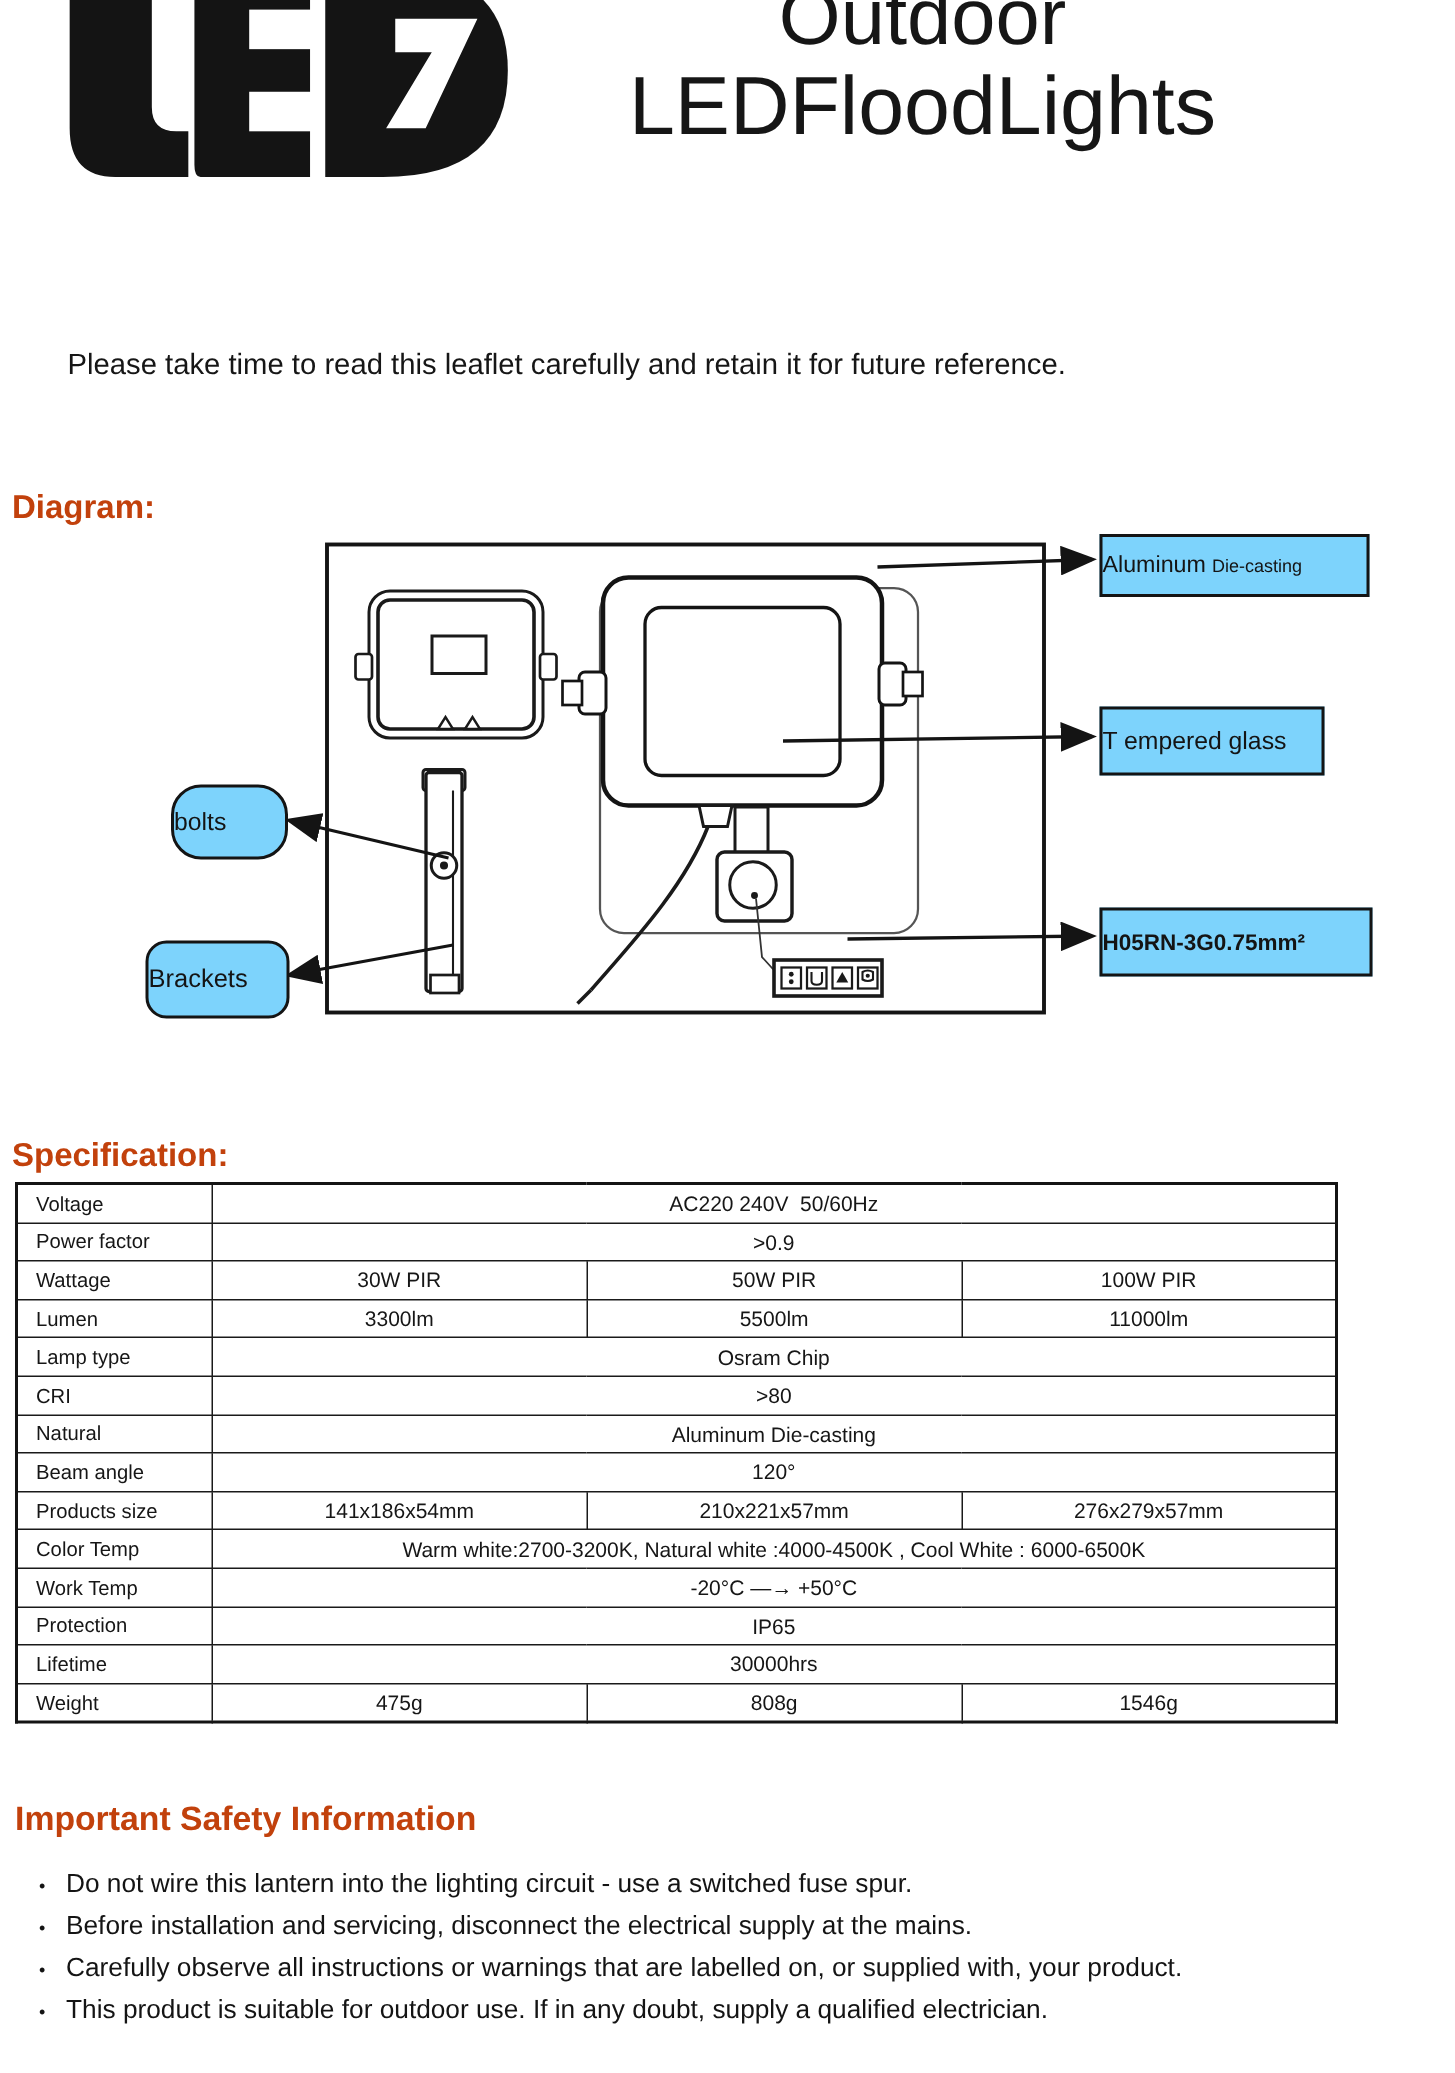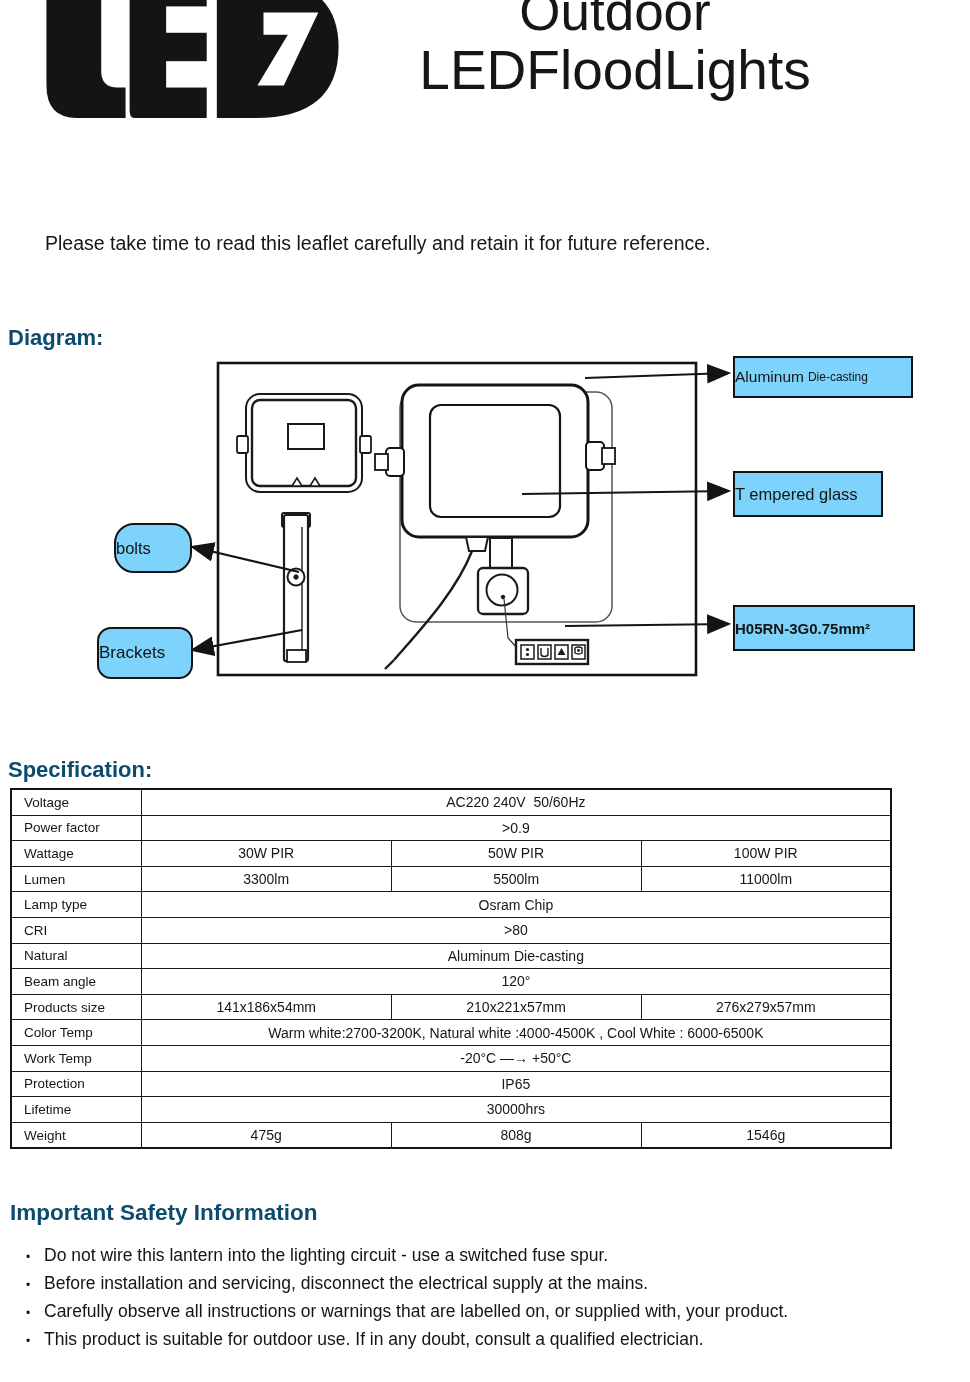--- a/index.html
+++ b/index.html
@@ -11,21 +11,21 @@
   .abs{position:absolute;}
 
   
   .logo-svg{position:absolute;left:40px;top:-22px;width:305px;height:142px;}
   .title-block{position:absolute;left:355px;top:-16px;width:520px;text-align:center;}
   .title-line1{font-size:53px;line-height:56px;color:#161616;}
   .title-line2{font-size:55px;line-height:60px;color:#161616;}
 
   .note-line{position:absolute;left:45px;top:232px;font-size:19.5px;color:#161616;}
 
-  .section-heading{font-weight:bold;color:#0c4a6e;}
+  .section-heading{font-weight:bold;color:#c2410c;}
   .h-diagram{left:8px;top:325px;font-size:22px;}
   .h-spec{left:8px;top:757px;font-size:22px;}
   .h-safety{left:10px;top:1200px;font-size:22.5px;}
 
   
   .dlabel{
     position:absolute;border:2.2px solid #141414;background:#7dd3fc;
     display:flex;align-items:center;
     color:#141414;text-align:center;
   }
@@ -253,17 +253,17 @@
       <li>
         <span class="bullet">•</span>
         <span>Before installation and servicing, disconnect the electrical supply at the mains.</span>
       </li>
       <li>
         <span class="bullet">•</span>
         <span>Carefully observe all instructions or warnings that are labelled on, or supplied with, your product.</span>
       </li>
       <li>
         <span class="bullet">•</span>
-        <span>This product is suitable for outdoor use. If in any doubt, consult a qualified electrician.</span>
+        <span>This product is suitable for outdoor use. If in any doubt, supply a qualified electrician.</span>
       </li>
     </ul>
 
 </div>
 
 </body></html>

